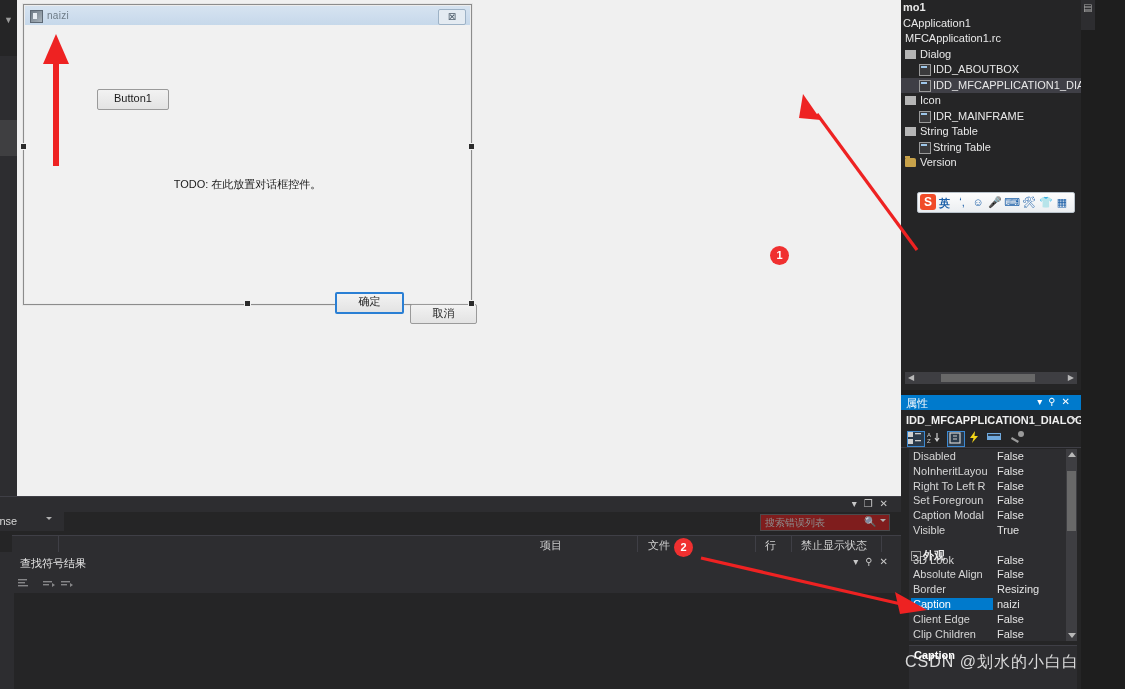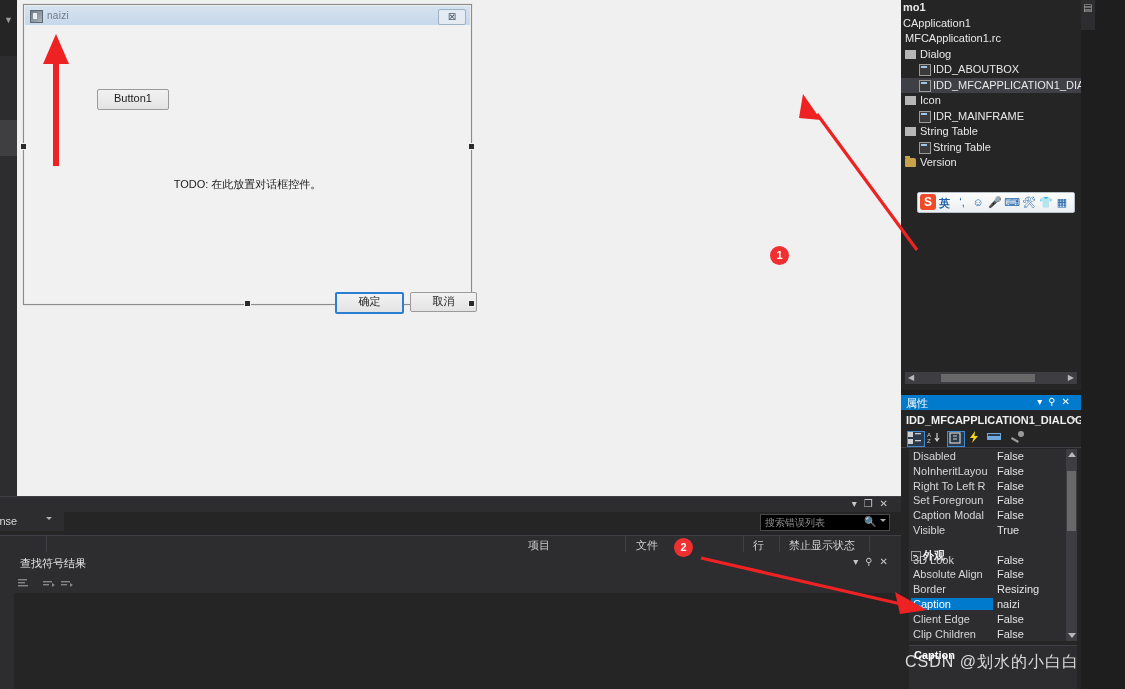--- a/index.html
+++ b/index.html
@@ -39,43 +39,43 @@
   #dlg-client{position:absolute;left:1px;top:20px;right:1px;bottom:1px;
        background:#f1f1f1;
        background-image:radial-gradient(#a9a9a9 0.6px, transparent 0.7px);
        background-size:8px 8px;background-position:2px 2px;}
 
   .vsbtn{position:absolute;background:linear-gradient(to bottom,#f2f2f2,#e3e3e3);
        border:1px solid #9a9a9a;border-radius:2px;text-align:center;color:#1b1b1b;
        font-size:11px;line-height:17px;}
   #btn1{left:72px;top:64px;width:70px;height:19px;}
   #btn-ok{left:310px;top:267px;width:65px;height:18px;border:2px solid #2a7fd4;line-height:14px;}
-  #btn-cancel{left:385px;top:267px;width:65px;height:18px;}
+  #btn-cancel{left:385px;top:279px;width:65px;height:18px;}
   #todo-text{position:absolute;left:0;right:0;top:152px;text-align:center;
        font-size:11px;color:#1b1b1b;}
 
   
   .handle{position:absolute;width:5px;height:5px;background:#2b2b2b;border:1px solid #f2f2f2;}
 
   
   #errpanel{left:0;top:496px;width:901px;height:56px;background:#252526;
        border-top:1px solid #3f3f46;}
   #errpanel-tabrow{position:absolute;left:0;top:0;right:0;height:15px;background:#2d2d30;}
   #errpanel-winbtns{position:absolute;right:6px;top:1px;color:#c8c8c8;font-size:10px;letter-spacing:7px;}
   #err-tab{position:absolute;left:0;top:15px;width:64px;height:19px;background:#2d2d30;}
   #err-tab-lbl{position:absolute;left:-14px;top:3px;font-size:11px;color:#d6d6d6;}
   #err-tab-caret{position:absolute;left:46px;top:5px;width:0;height:0;
        border-left:3px solid transparent;border-right:3px solid transparent;border-top:3px solid #b0b0b0;}
   #err-search{position:absolute;left:760px;top:17px;width:128px;height:15px;
-       background:#000000;border:1px solid #4a4a4c;}
+       background:#7f1d1d;border:1px solid #4a4a4c;}
   #err-search-input{position:absolute;left:4px;top:1px;font-size:10px;color:#8d8d8d;}
   #err-search-icon{position:absolute;right:12px;top:1px;font-size:10px;color:#c8c8c8;}
   #err-search-caret{position:absolute;right:3px;top:4px;width:0;height:0;
        border-left:3px solid transparent;border-right:3px solid transparent;border-top:3px solid #b0b0b0;}
-  #err-header{position:absolute;left:0;top:38px;right:0;height:17px;background:#2d2d30;
+  #err-header{position:absolute;left:12px;top:38px;right:0;height:17px;background:#2d2d30;
        border-top:1px solid #3f3f46;border-bottom:1px solid #3f3f46;}
   #err-header .hcol{position:absolute;top:2px;font-size:11px;color:#cfcfcf;}
   #err-header .hsep{position:absolute;top:0;width:1px;height:17px;background:#3f3f46;}
 
   
   #findpanel{left:0;top:552px;width:901px;height:137px;background:#252526;}
   #find-tabrow{position:absolute;left:0;top:0;right:0;height:22px;background:#2d2d30;}
   #find-tab{position:absolute;left:14px;top:2px;height:19px;padding:0 6px;
        font-size:11px;color:#e6e6e6;line-height:19px;}
   #find-winbtns{position:absolute;right:6px;top:4px;color:#c8c8c8;font-size:10px;letter-spacing:7px;}

